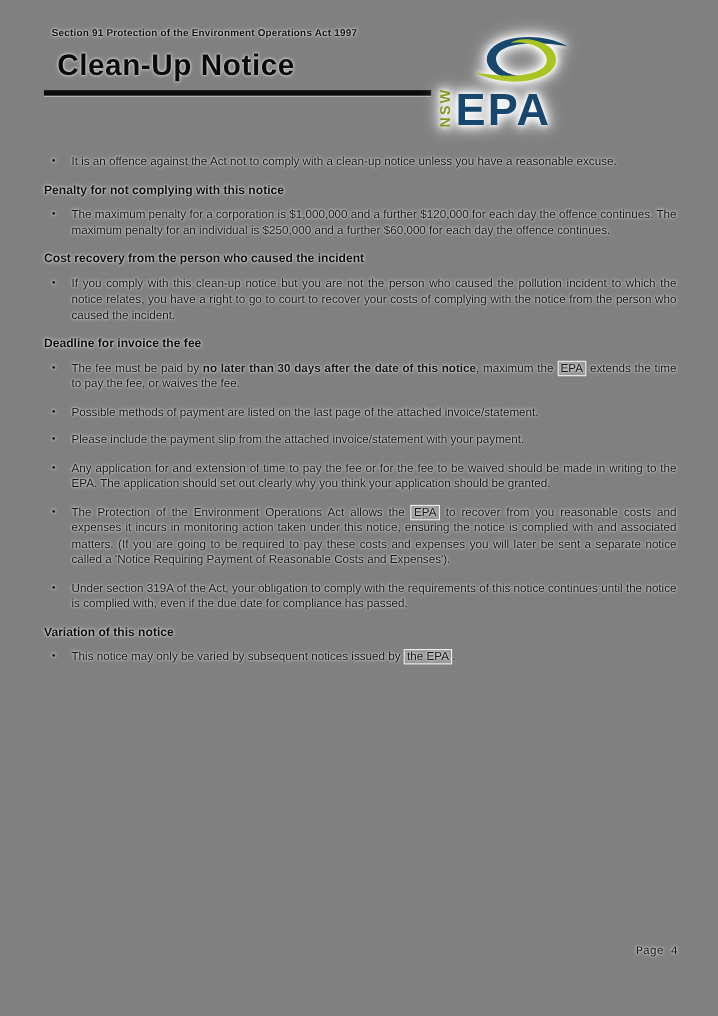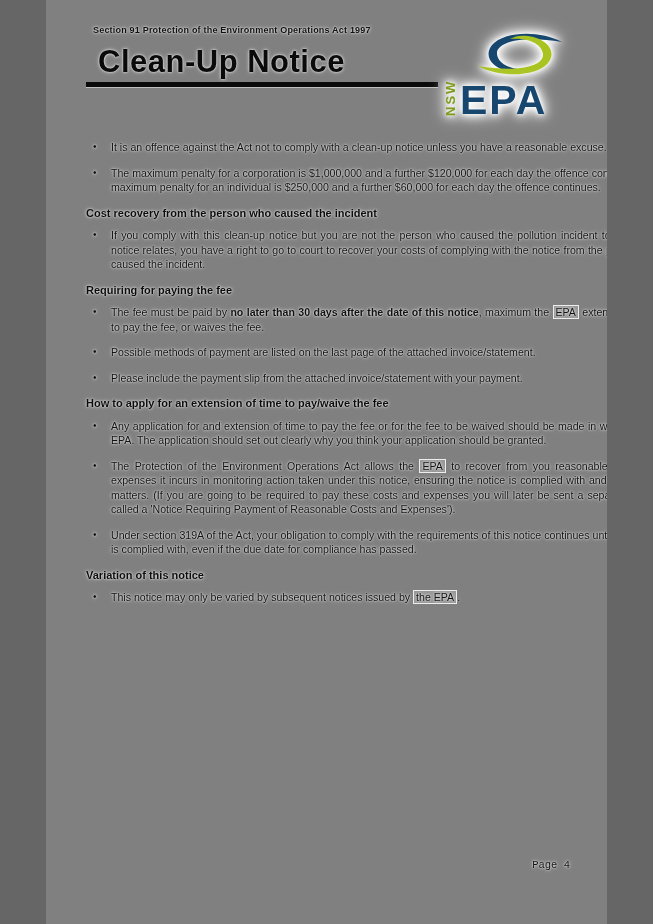--- a/index.html
+++ b/index.html
@@ -1,35 +1,35 @@
 <!DOCTYPE html>
 <html style="--page-bg: #808080; --navy: #17466f; --lime: #a9c421; --nsw-green: #7f9c1d;"><head>
 <meta charset="utf-8">
 <style>
   html,body{margin:0;padding:0;}
   body{background:#666;font-family:"Liberation Sans", sans-serif;}
   .page{
     position:relative;
-    width:561px;height:924px;
+    width:653px;height:924px;
     background:var(--page-bg,#808080);
     overflow:hidden;
     margin:0 auto;
     color:#121212;
   }
   .halo{
     text-shadow:0 0 2px rgba(255,255,255,.95), 0 0 4px rgba(255,255,255,.55);
   }
   .doc-small-title{
     position:absolute;left:47px;top:25px;
     font-size:9px;font-weight:bold;letter-spacing:.2px;
     color:#101010;
   }
   .doc-title{
     position:absolute;left:52px;top:44px;
-    font-size:31px;font-weight:bold;letter-spacing:.5px;
+    font-size:27px;font-weight:bold;letter-spacing:.5px;
     color:#0a0a0a;
   }
   .title-rule{
     position:absolute;left:40px;top:82px;
     width:352px;height:5px;background:#0a0a0a;
     box-shadow:0 1px 0 rgba(255,255,255,.5);
   }
   
   .logo{
     position:absolute;left:398px;top:28px;width:150px;
@@ -101,51 +101,51 @@
 
   <div class="content">
     <div>
         <section>
           <div class="bullet">
             <span class="marker halo">•</span>
             <p class="btext halo"><span>It is an offence against the Act not to comply with a clean-up notice unless you have a reasonable excuse.</span></p>
           </div>
         </section>
         <section>
+          <h3 class="sec-heading halo">Penalty for not complying with this notice</h3>
           <div class="bullet">
             <span class="marker halo">•</span>
             <p class="btext halo"><span>The maximum penalty for a corporation is $1,000,000 and a further $120,000 for each day the offence continues. The maximum penalty for an individual is $250,000 and a further $60,000 for each day the offence continues.</span></p>
           </div>
         </section>
         <section>
           <h3 class="sec-heading halo">Cost recovery from the person who caused the incident</h3>
           <div class="bullet">
             <span class="marker halo">•</span>
             <p class="btext halo"><span>If you comply with this clean-up notice but you are not the person who caused the pollution incident to which the notice relates, you have a right to go to court to recover your costs of complying with the notice from the person who caused the incident.</span></p>
           </div>
         </section>
         <section>
-          <h3 class="sec-heading halo">Requiring for paying the fee</h3>
+          <h3 class="sec-heading halo">Deadline for invoice the fee</h3>
           <div class="bullet">
             <span class="marker halo">•</span>
             <p class="btext halo"><span>The fee must be paid by </span><span class="bold">no later than 30 days after the date of this notice</span><span>, maximum the </span><span class="boxed">EPA</span><span> extends the time to pay the fee, or waives the fee.</span></p>
           </div>
         </section>
         <section>
           <div class="bullet">
             <span class="marker halo">•</span>
             <p class="btext halo"><span>Possible methods of payment are listed on the last page of the attached invoice/statement.</span></p>
           </div>
           <div class="bullet">
             <span class="marker halo">•</span>
             <p class="btext halo"><span>Please include the payment slip from the attached invoice/statement with your payment.</span></p>
           </div>
         </section>
         <section>
-          <h3 class="sec-heading halo">How to apply for an extension of time to pay/waive the fee</h3>
           <div class="bullet">
             <span class="marker halo">•</span>
             <p class="btext halo"><span>Any application for and extension of time to pay the fee or for the fee to be waived should be made in writing to the EPA. The application should set out clearly why you think your application should be granted.</span></p>
           </div>
         </section>
         <section>
           <div class="bullet">
             <span class="marker halo">•</span>
             <p class="btext halo"><span>The Protection of the Environment Operations Act allows the </span><span class="boxed">EPA</span><span> to recover from you reasonable costs and expenses it incurs in monitoring action taken under this notice, ensuring the notice is complied with and associated matters. (If you are going to be required to pay these costs and expenses you will later be sent a separate notice called a 'Notice Requiring Payment of Reasonable Costs and Expenses').</span></p>
           </div>

